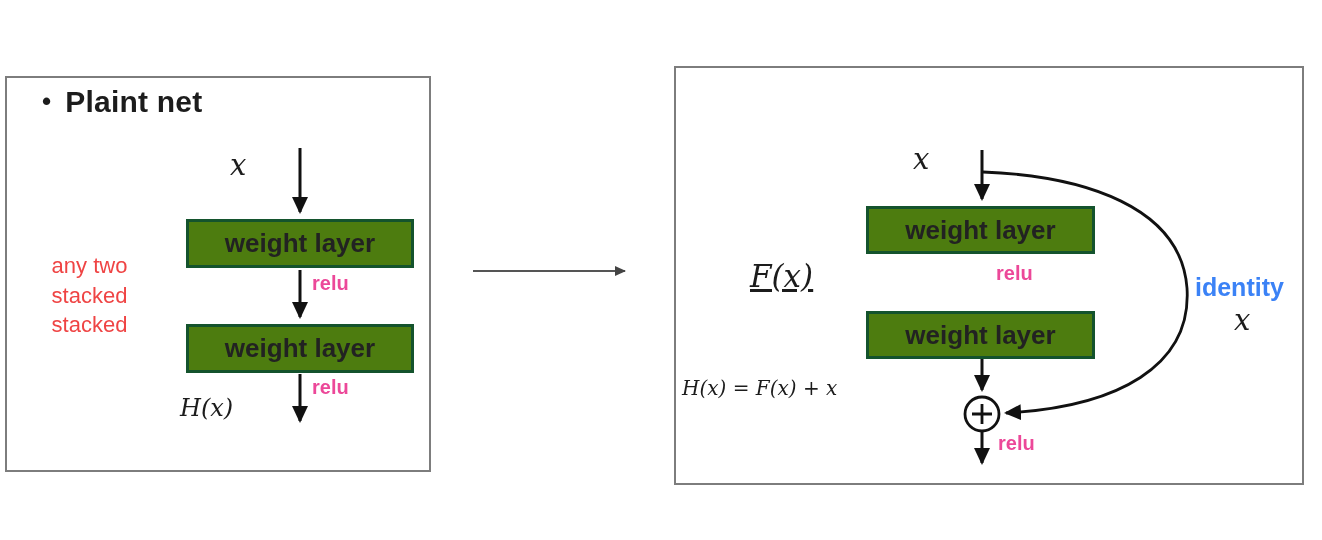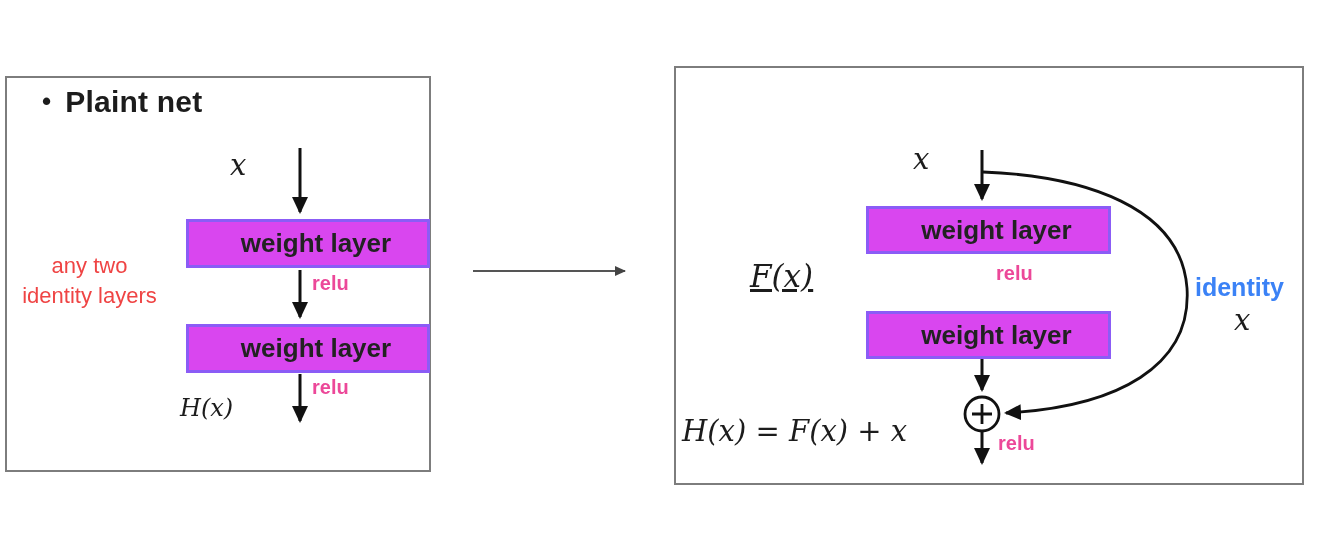--- a/index.html
+++ b/index.html
@@ -29,29 +29,28 @@
     font-weight: 600;
     letter-spacing: 0.2px;
     white-space: nowrap;
   }
   .title .bullet { margin-right: 14px; font-size: 26px; vertical-align: 2px; }
   .red { color: #b22222; }
 
   .wbox {
     position: absolute;
     z-index: 3;
-    border: 3px solid #8b5cf6;
-    background: #d946ef;
+    border: 3px solid #14532d;
+    background: #4d7c0f;
     display: flex;
     align-items: center;
     justify-content: center;
     font-size: 26px;
     font-weight: 600;
     color: #222222;
-    padding-left: 16px;
   }
   .relu {
     font-size: 20px;
     font-weight: 600;
     color: #ec4899;
     white-space: nowrap;
   }
   .math {
     font-family: "DejaVu Serif", serif;
     font-style: italic;
@@ -116,41 +115,41 @@
   </div>
 
   <div class="abs math" style="left:230px; top:148px; font-size:29px;">x</div>
 
   <div class="wbox" style="left:186px; top:219px; width:222px; height:43px;">weight layer</div>
 
   <div class="abs relu" style="left:312px; top:272px;">relu</div>
 
   <div class="abs note" style="left:12px; top:251px; width:155px;">
     <div>any two</div>
-    <div>identity layers</div>
+    <div>stacked stacked</div>
   </div>
 
   <div class="wbox" style="left:186px; top:324px; width:222px; height:43px;">weight layer</div>
 
   <div class="abs relu" style="left:312px; top:376px;">relu</div>
 
   <div class="abs math" style="left:180px; top:394px; font-size:24px;">H(x)</div>
 
 
   <div class="abs math" style="left:913px; top:142px; font-size:29px;">x</div>
 
   <div class="wbox" style="left:866px; top:206px; width:223px; height:42px;">weight layer</div>
 
   <div class="abs relu" style="left:996px; top:262px;">relu</div>
 
   <div class="abs math" style="left:750px; top:258px; font-size:31px;text-decoration:underline;">F(x)</div>
 
   <div class="wbox" style="left:866px; top:311px; width:223px; height:42px;">weight layer</div>
 
-  <div class="abs math" style="left:682px; top:414px; font-size:29px;">H(x) = F(x) + x</div>
+  <div class="abs math" style="left:682px; top:376px; font-size:20px;">H(x) = F(x) + x</div>
 
   <div class="abs relu" style="left:998px; top:432px;">relu</div>
 
   <div class="abs identity-label" style="left:1195px; top:273px;">identity</div>
 
   <div class="abs math" style="left:1234px; top:303px; font-size:29px;">x</div>
 
 </div>
 
 </body></html>

